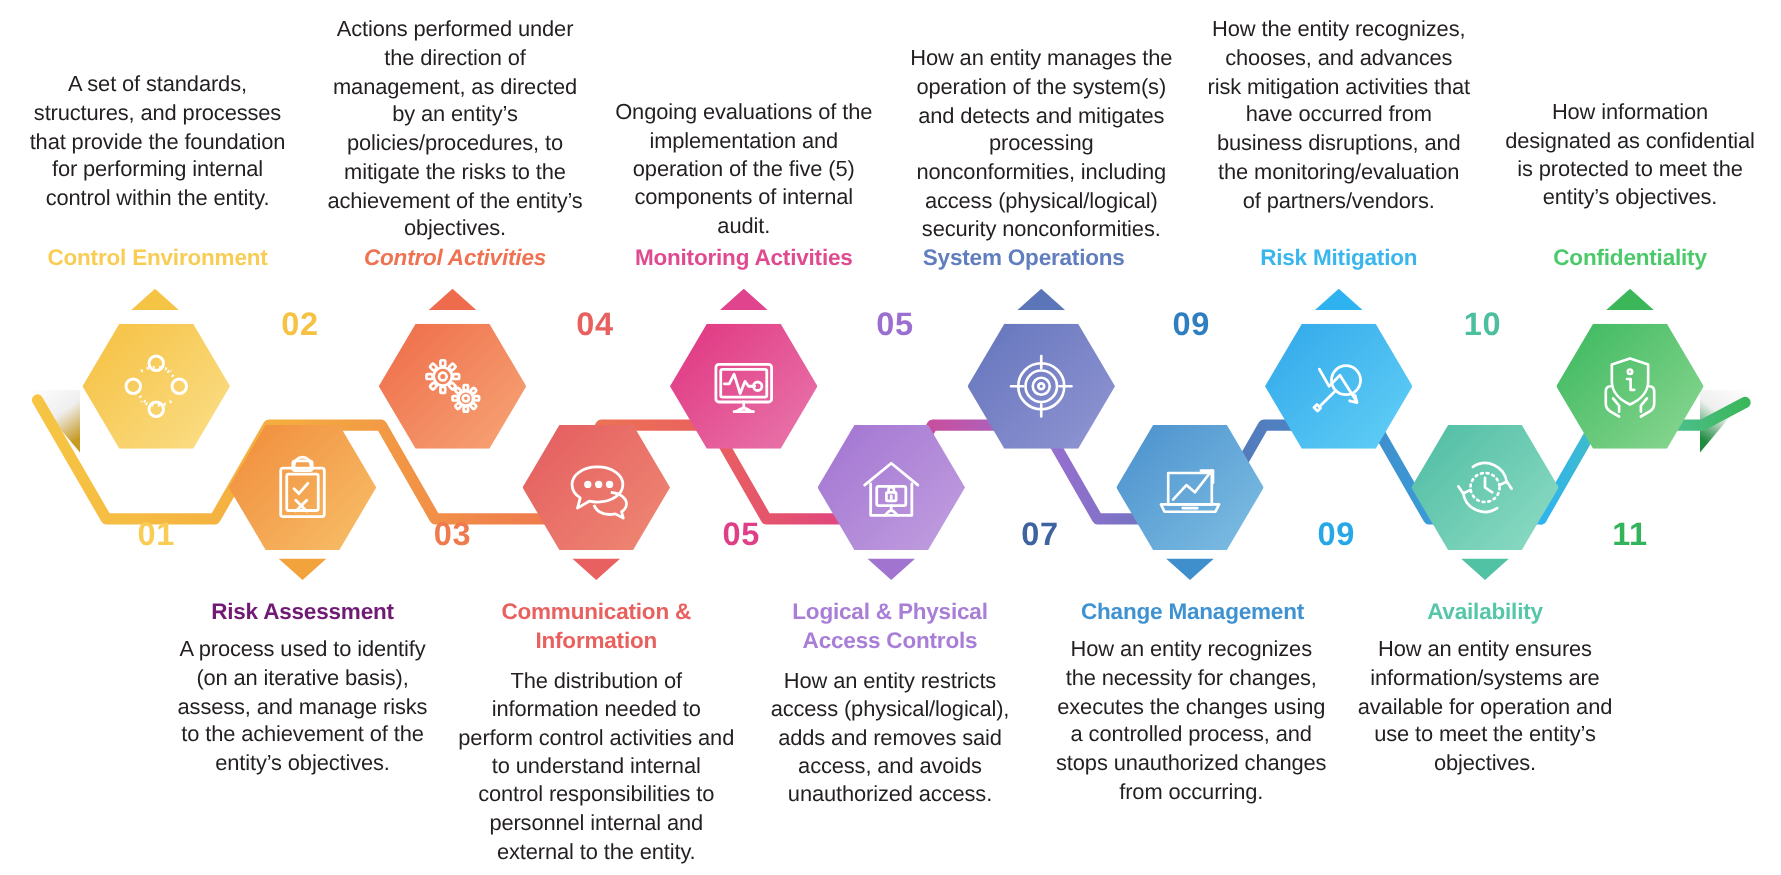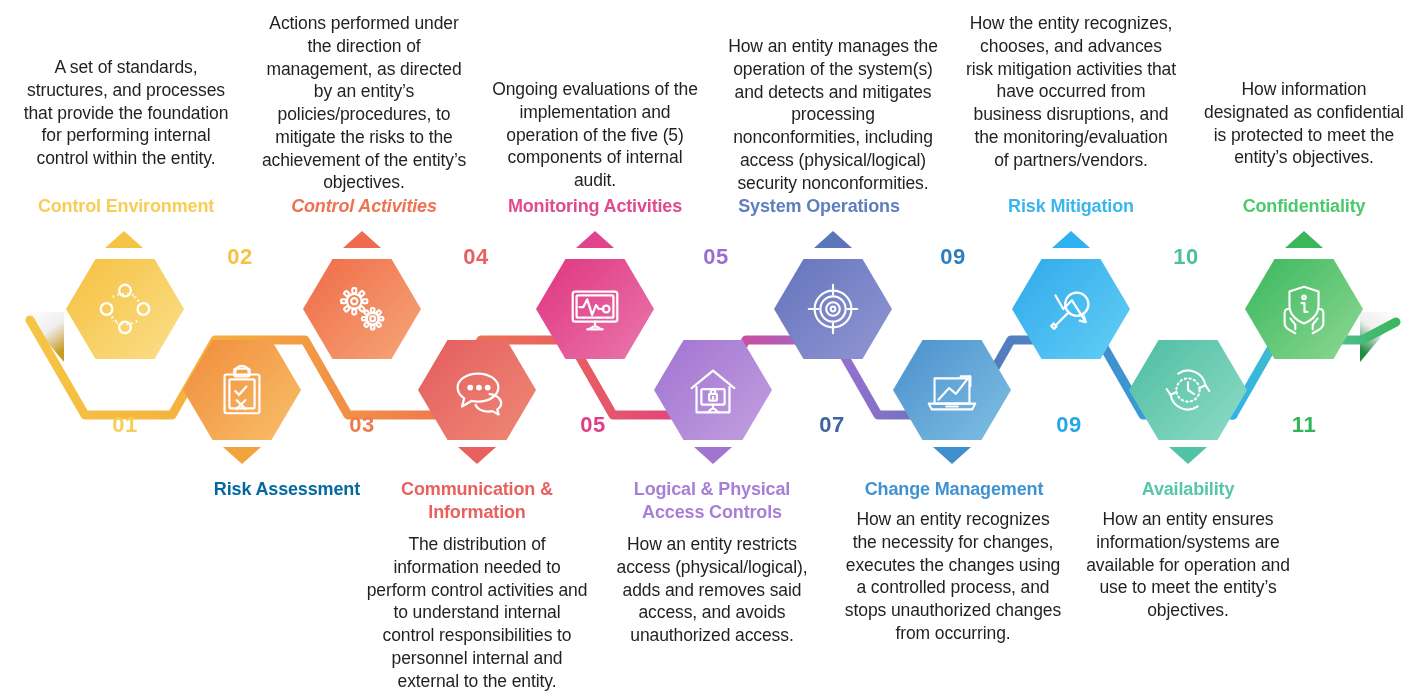--- a/index.html
+++ b/index.html
@@ -15,21 +15,21 @@
   .desc{
     position:absolute;text-align:center;color:#231f20;
     font-size:17.5px;line-height:1.30;letter-spacing:-0.1px;
   }
   .title{
     position:absolute;text-align:center;font-weight:bold;
     font-size:18px;line-height:1.28;letter-spacing:-0.15px;
   }
   .num{
     position:absolute;text-align:center;font-weight:bold;
-    font-size:22px;line-height:1;letter-spacing:0.5px;
+    font-size:26px;line-height:1;letter-spacing:0.5px;
   }
 
   
   .hex{
     position:absolute;
     width:118px;height:104px;
     clip-path:polygon(25% 2%,75% 2%,100% 50%,75% 98%,25% 98%,0% 50%);
     border-radius:14px;
     display:flex;align-items:center;justify-content:center;
   }
@@ -118,21 +118,22 @@
     <svg viewBox="0 0 64 64" fill="none" stroke="#fff" stroke-width="2.3" stroke-linecap="round">
       <rect x="14" y="16" width="36" height="40" rx="2"></rect>
       <rect x="19" y="21" width="26" height="30" rx="1.4"></rect>
       <path d="M25 17 v-3 a7 7 0 0 1 14 0 v3"></path>
       <rect x="24" y="10" width="16" height="8" rx="2" fill="none"></rect>
       <path d="M25 33 l4 4 l7.5 -8.5"></path>
       <path d="M26.5 42.5 l9 9 M35.5 42.5 l-9 9"></path>
     </svg>
   </div>
   <div class="tri down" style="left:223px;top:447px;border-top:17px solid #f3a33c;"></div>
-  <div class="title" style="left:124px;top:478px;width:236px;color:#0369a1;text-align:right;">Risk Assessment</div>
+  <div class="title" style="left:124px;top:478px;width:236px;color:#701a75;">Risk Assessment</div>
+  <div class="desc" style="left:136px;top:508px;width:212px;">A process used to identify (on an iterative basis), assess, and manage risks to the achievement of the entity’s objectives.</div>
 
   <div class="desc" style="left:258px;top:12px;width:212px;">Actions performed under the direction of management, as directed by an entity’s policies/procedures, to mitigate the risks to the achievement of the entity’s objectives.</div>
   <div class="title" style="left:246px;top:195px;width:236px;color:#ef7253;font-style:italic;">Control Activities</div>
   <div class="tri up" style="left:343px;top:231px;border-bottom:17px solid #ee6b4d;"></div>
   <div class="hex" style="left:303px;top:257px;background:linear-gradient(135deg,#ee6a48 0%,#f7a777 100%);">
     <svg viewBox="0 0 64 64" fill="none" stroke="#fff" stroke-width="2.2">
       <g transform="translate(24,24)">
         <circle r="7.5"></circle>
           <circle r="3.2"></circle>
         <g>

